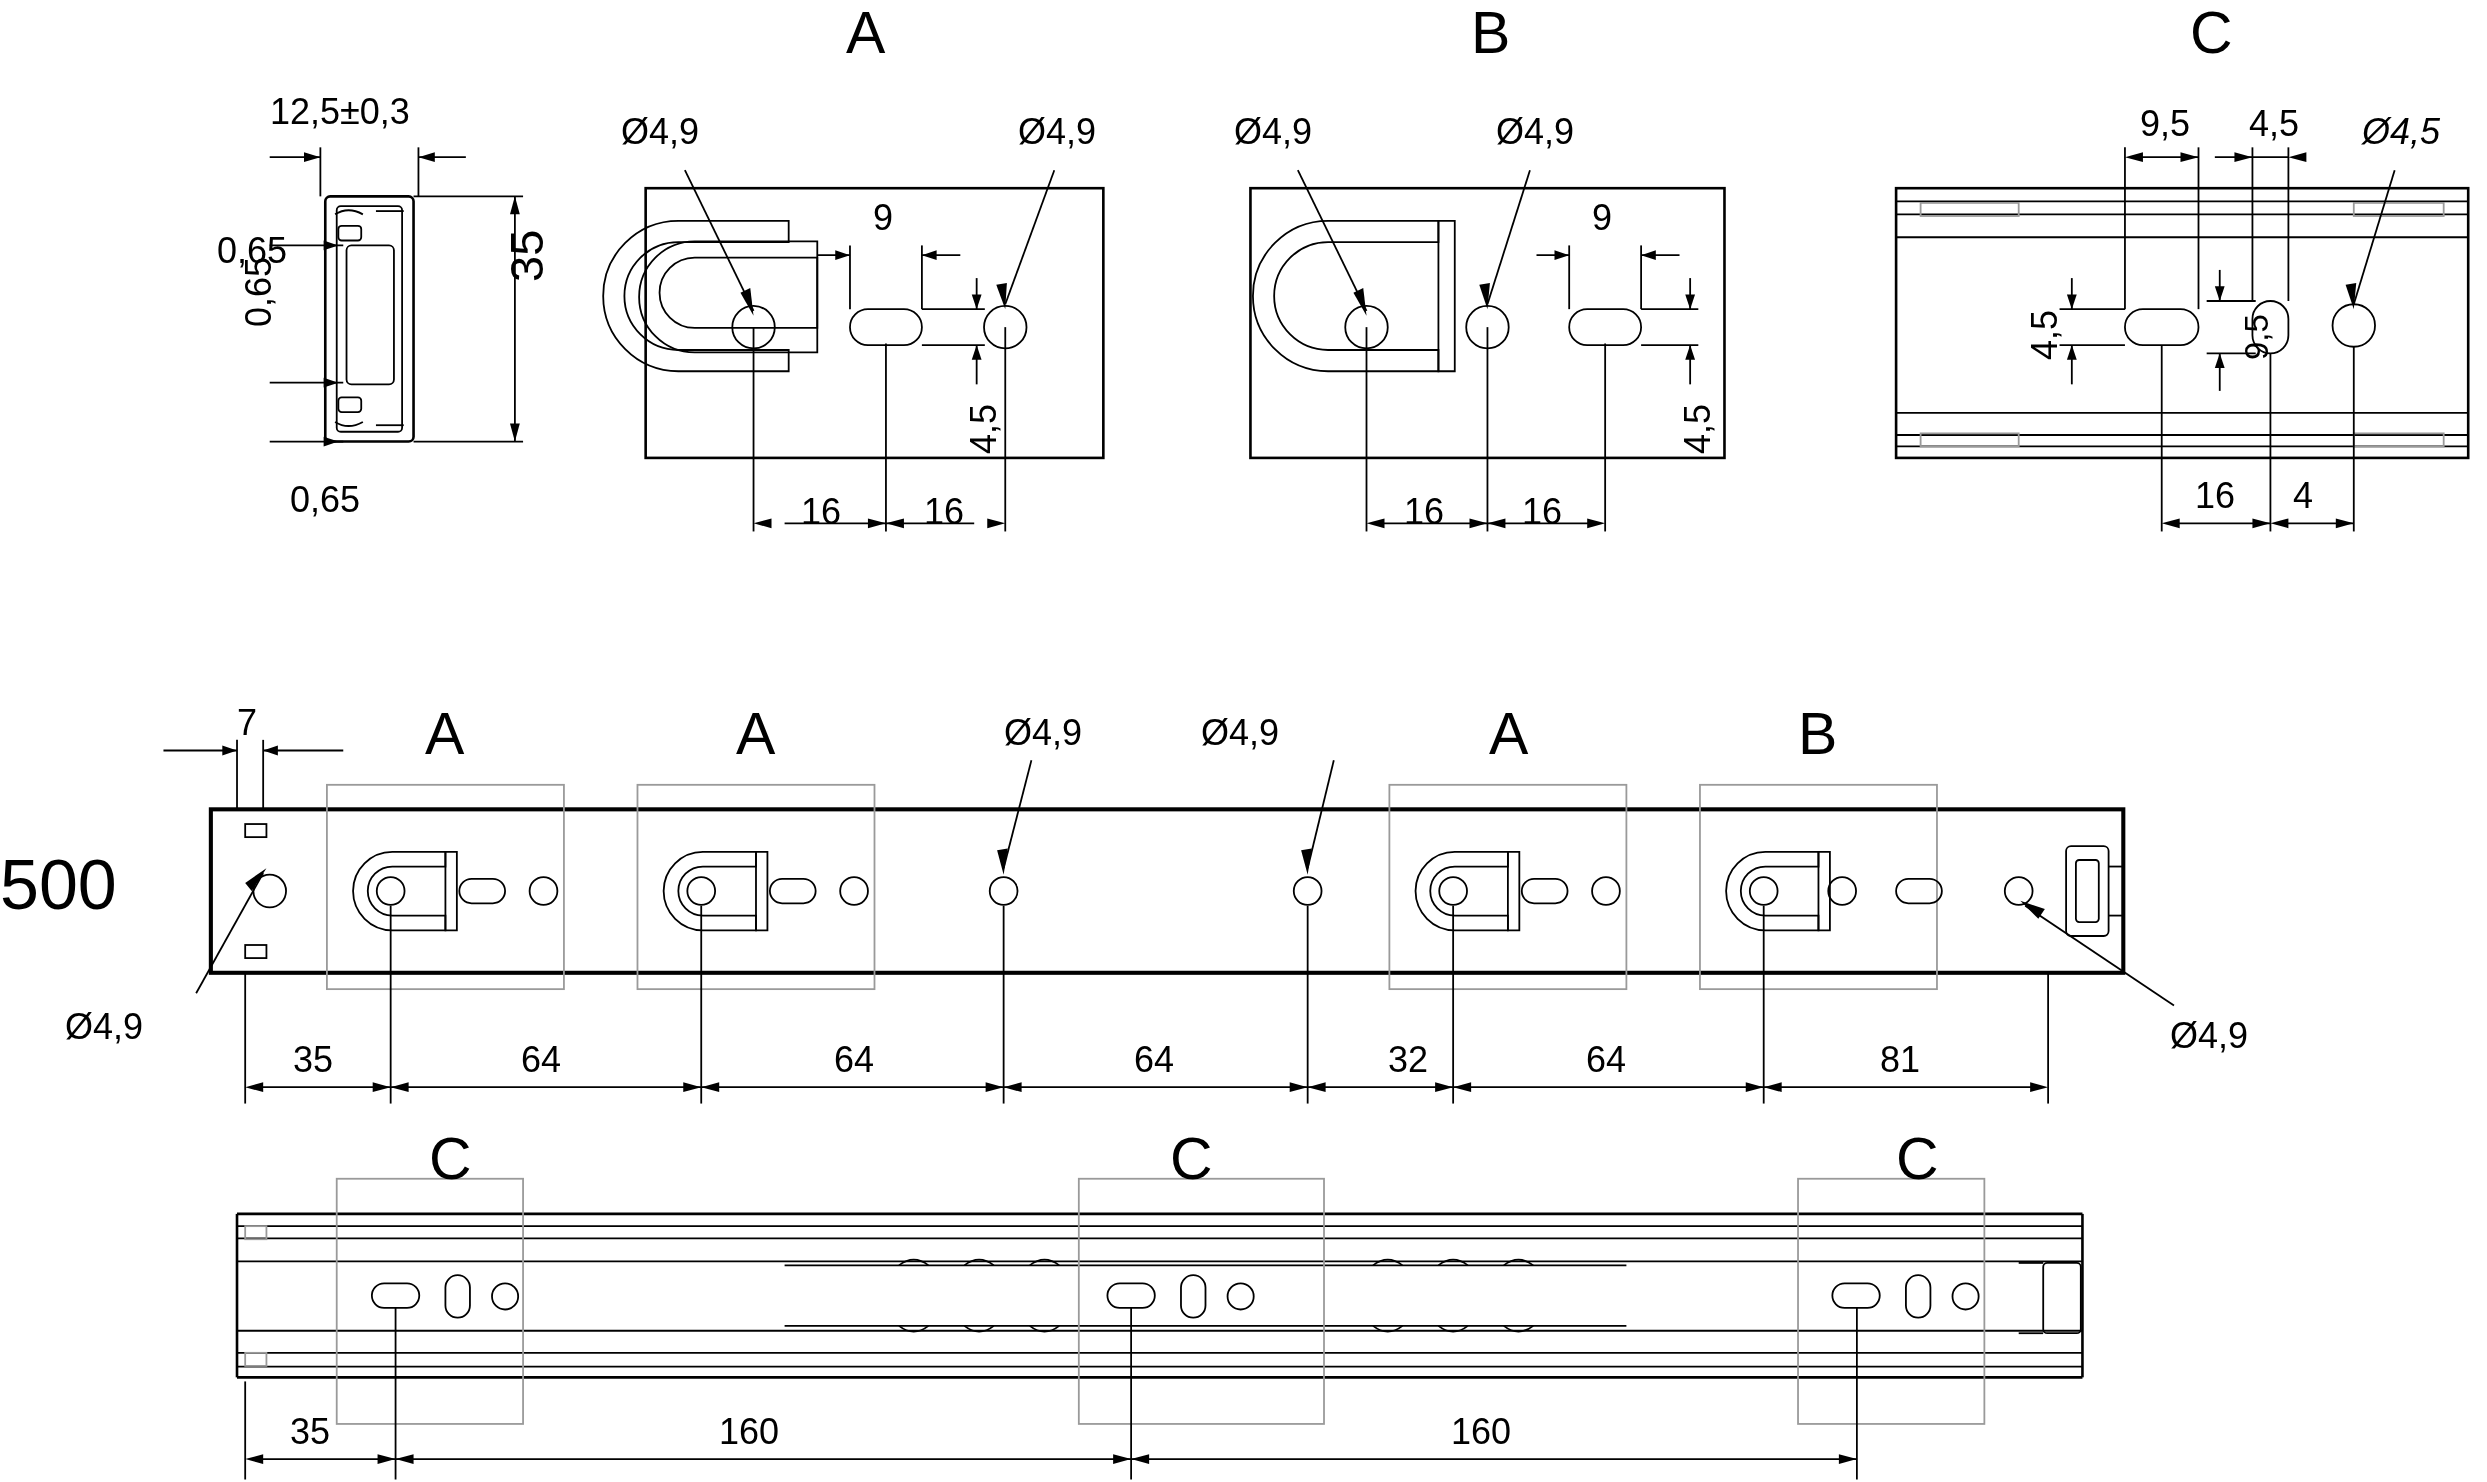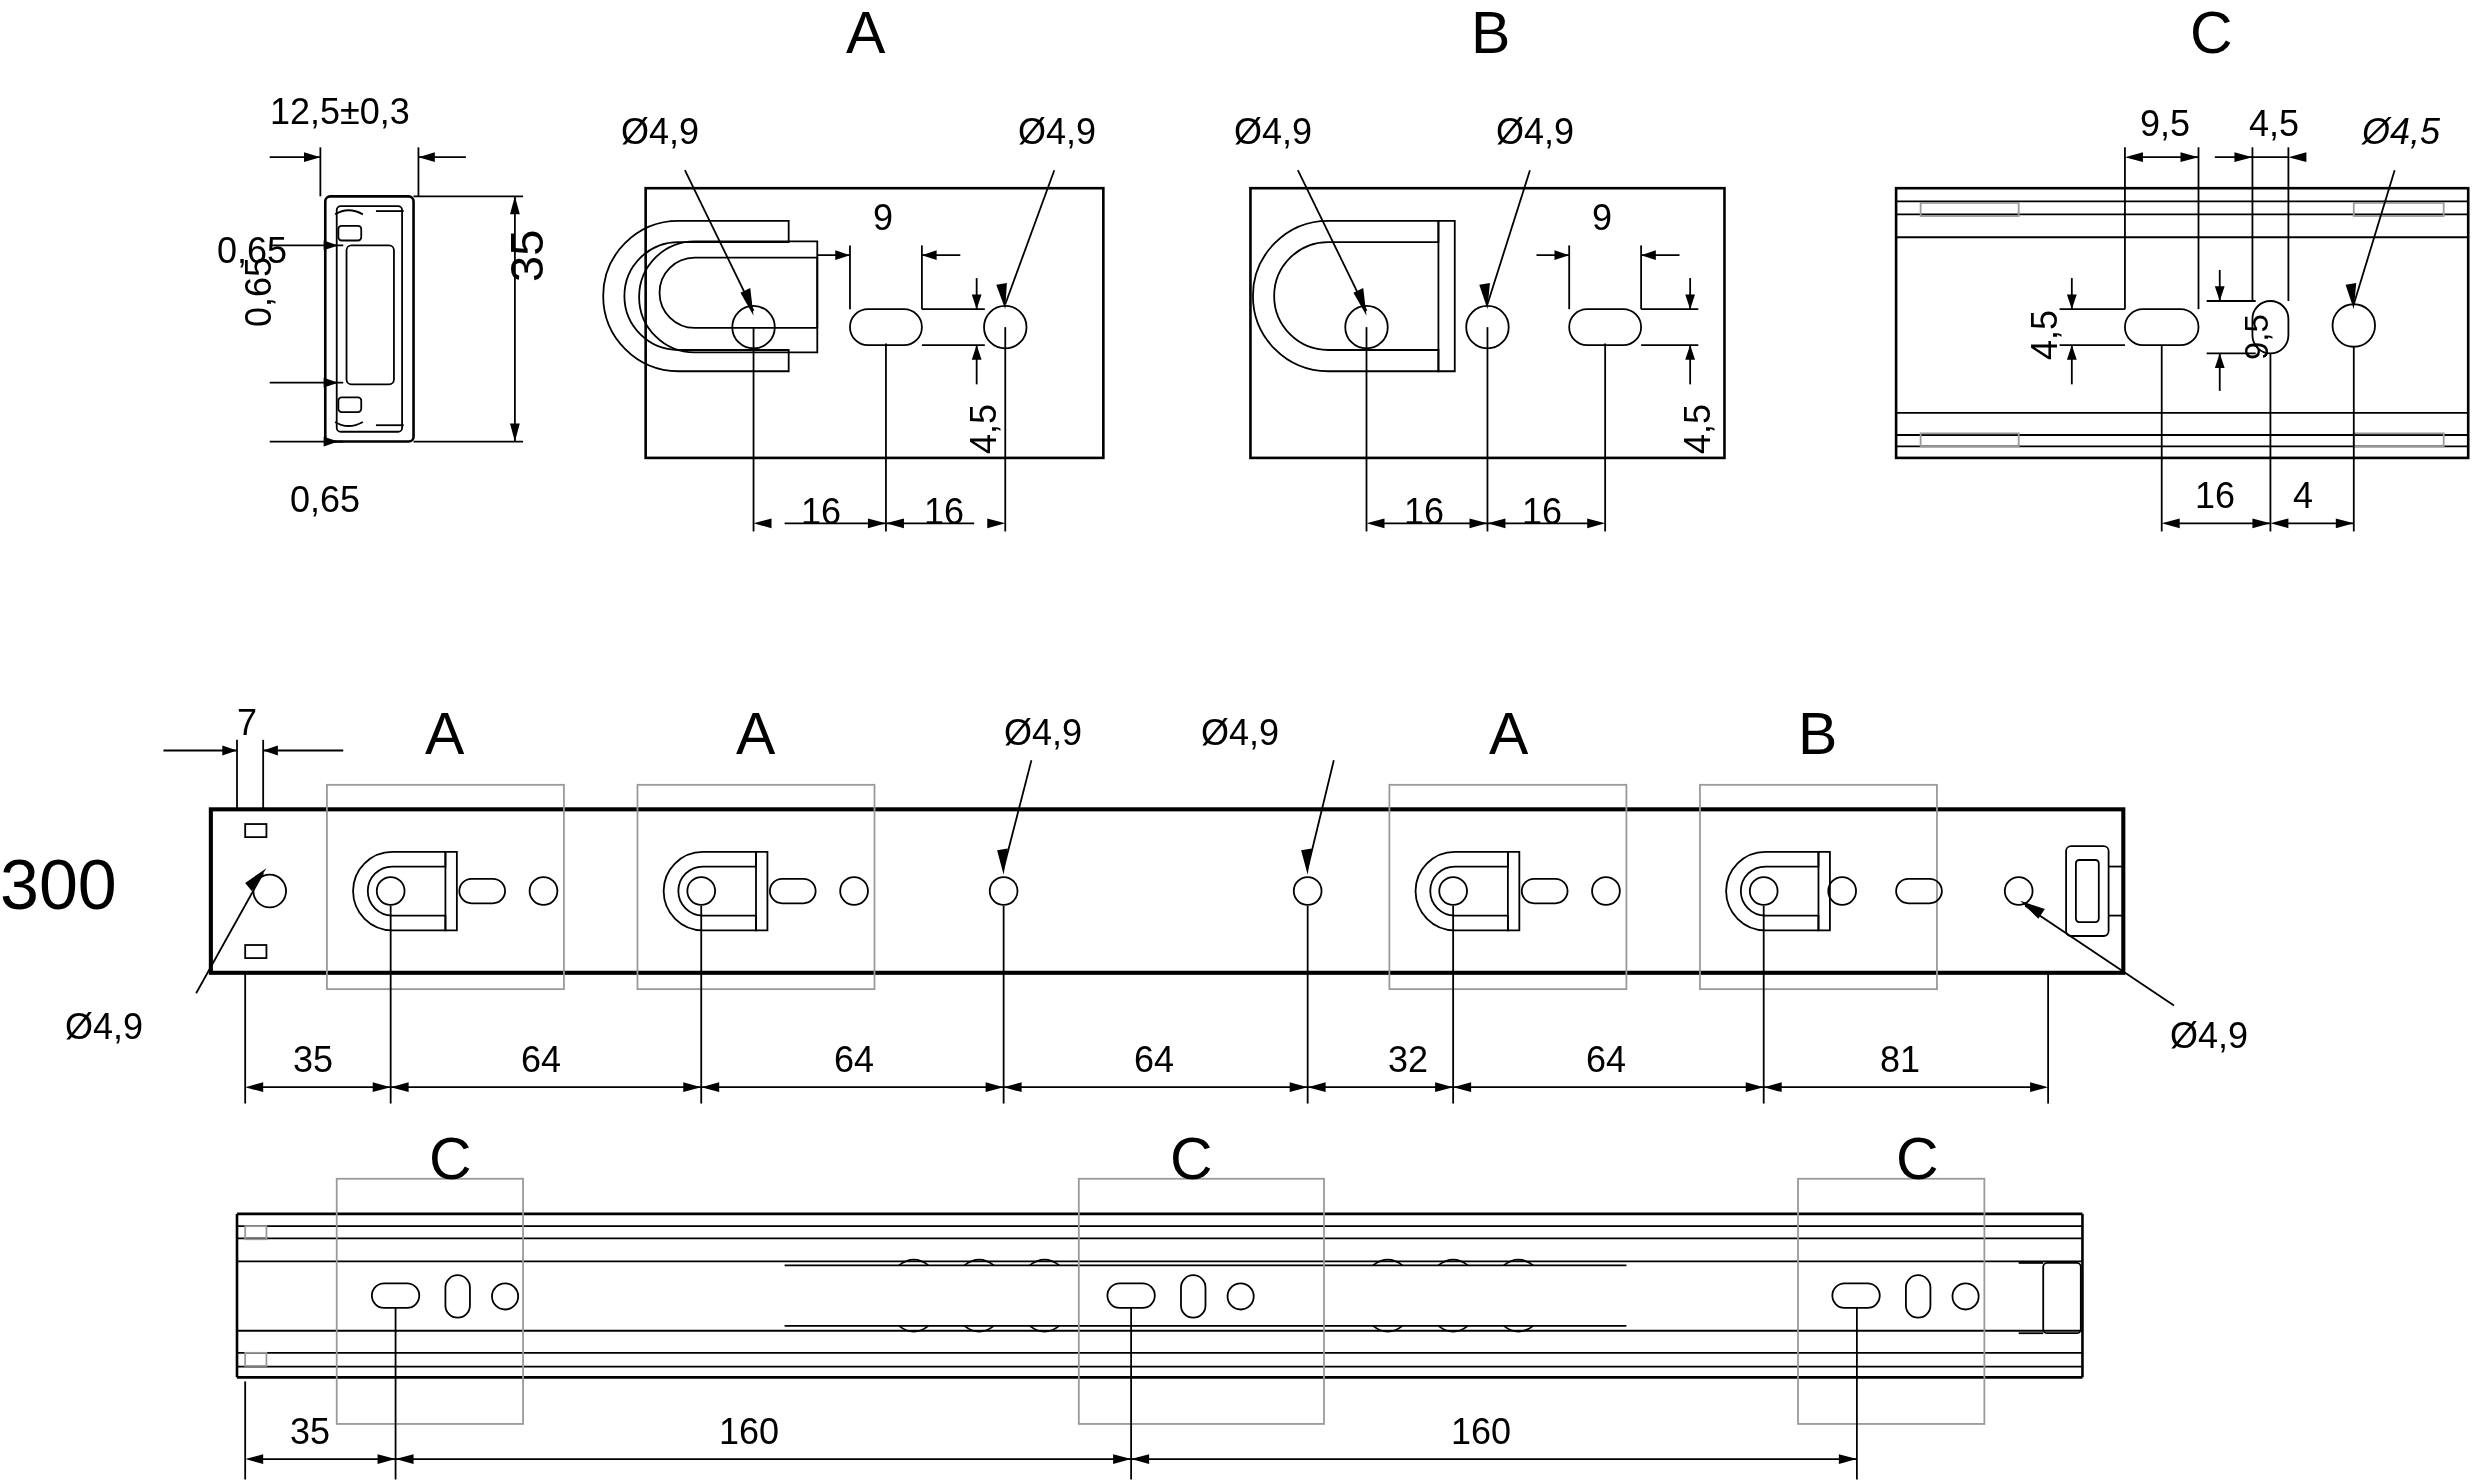--- a/index.html
+++ b/index.html
@@ -465,21 +465,21 @@
 
 <div class="lbl dim" style="left:2140px;top:106px;">9,5</div>
 <div class="lbl dim" style="left:2249px;top:106px;">4,5</div>
 <div class="lbl dim" style="left:2362px;top:114px;font-style:italic;">Ø4,5</div>
 <div class="lbl dim rot" style="left:2027px;top:360px;">4,5</div>
 <div class="lbl dim-sm rot" style="left:2240px;top:360px;">9,5</div>
 <div class="lbl dim" style="left:2195px;top:478px;">16</div>
 <div class="lbl dim" style="left:2293px;top:478px;">4</div>
 
 <div class="lbl dim" style="left:237px;top:705px;">7</div>
-<div class="lbl" style="left:0px;top:850px;font-size:70px;">300</div>
+<div class="lbl" style="left:0px;top:850px;font-size:70px;">500</div>
 <div class="lbl dim" style="left:65px;top:1009px;">Ø4,9</div>
 <div class="lbl dim" style="left:2170px;top:1018px;">Ø4,9</div>
 
 <div class="lbl huge" style="left:425px;top:705px;">A</div>
 <div class="lbl huge" style="left:736px;top:705px;">A</div>
 <div class="lbl huge" style="left:1489px;top:705px;">A</div>
 <div class="lbl huge" style="left:1798px;top:705px;">B</div>
 <div class="lbl dim" style="left:1004px;top:715px;">Ø4,9</div>
 <div class="lbl dim" style="left:1201px;top:715px;">Ø4,9</div>
 

